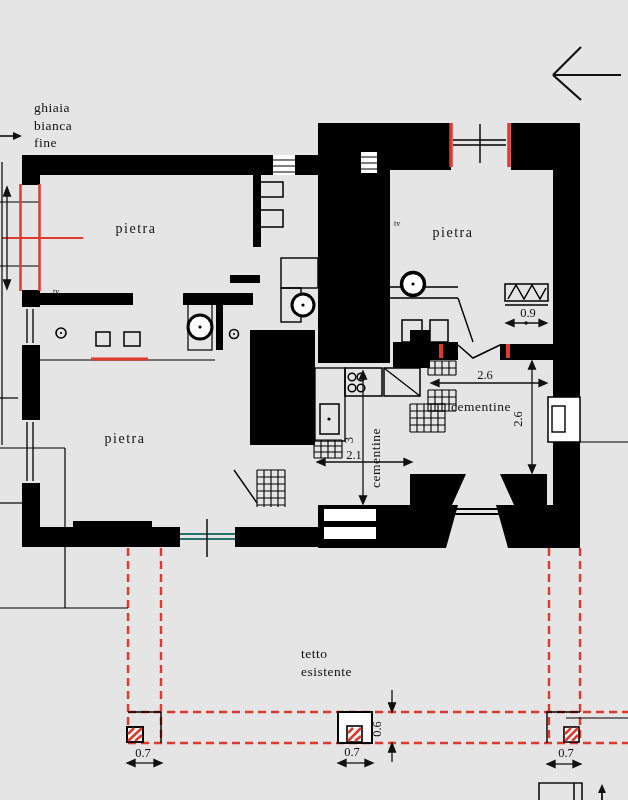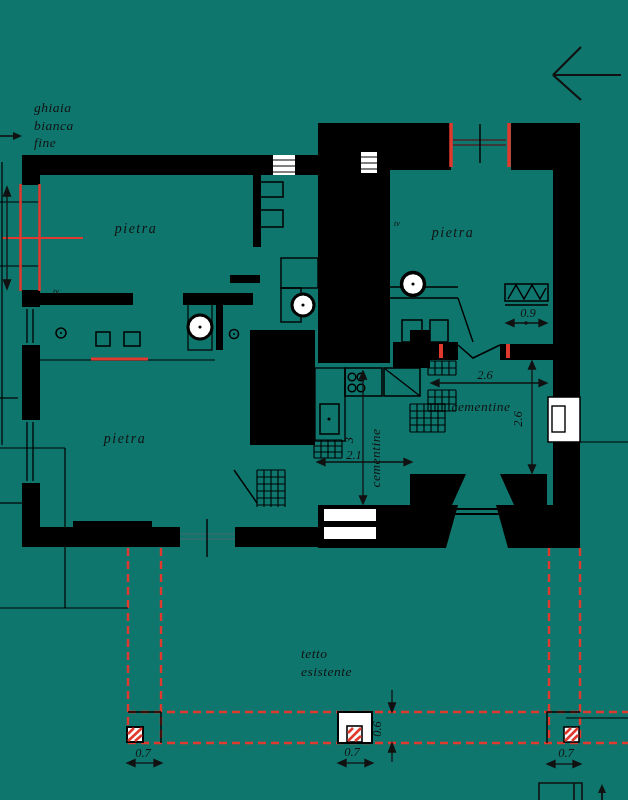--- a/index.html
+++ b/index.html
@@ -1,16 +1,16 @@
 <!DOCTYPE html>
 <html><head>
 <meta charset="utf-8">
 <style>
   html,body{margin:0;padding:0;background:#ffffff;}
-  .sheet{position:relative;width:628px;height:800px;background:#0f766e;overflow:hidden;font-style:italic;}
+  .sheet{position:relative;width:628px;height:800px;background:#e5e5e5;overflow:hidden;}
   svg{display:block;}
   svg text{font-family:"Liberation Serif","DejaVu Serif",serif;fill:#111111;}
   .room-label{font-size:14px;letter-spacing:1.5px;}
   .dim-label{font-size:12.5px;}
   .note-label{font-size:13.5px;letter-spacing:0.5px;}
   .tiny-label{font-size:8px;}
 </style>
 </head>
 <body>
 

